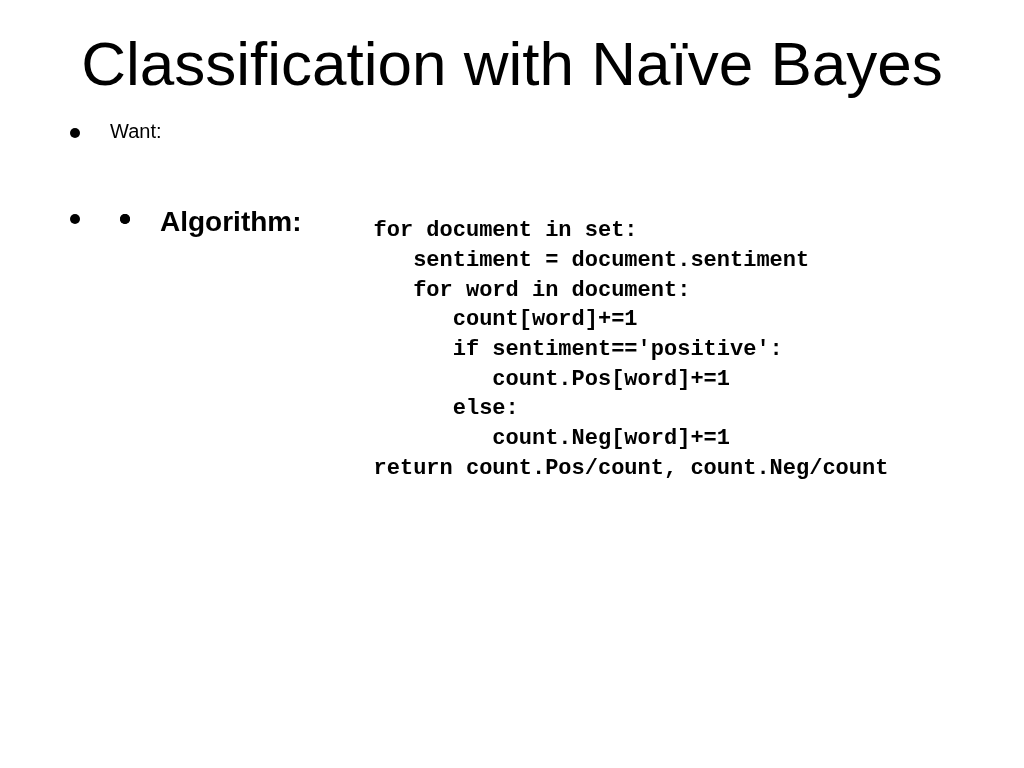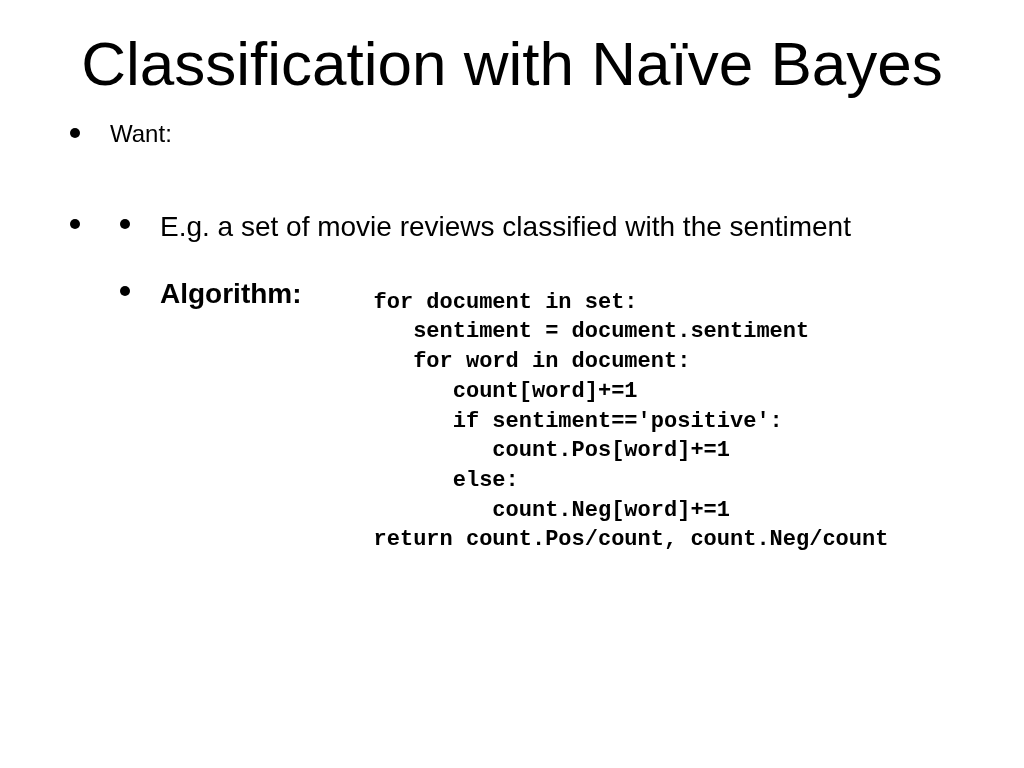--- a/index.html
+++ b/index.html
@@ -40,21 +40,21 @@
   ul.top > li > .bullet {
     position: absolute;
     left: 10px;
     top: 10px;
     width: 10px;
     height: 10px;
     background: #000;
     border-radius: 50%;
   }
   ul.top > li > .text {
-    font-size: 24px;
+    font-size: 20px;
     line-height: 1.3;
     text-align: right;
   }
   ul.sub {
     list-style: none;
     padding: 0;
     margin: 20px 0 0 0;
   }
   ul.sub > li {
     position: relative;
@@ -107,21 +107,20 @@
       <span class="text">Want:</span>
     </li>
 
     <li style="margin-bottom:0;">
       <span class="bullet"></span>
 
       <ul class="sub">
 
         <li>
           <span class="bullet"></span>
-          <span class="text">E.g. a set of movie reviews classified with the sentiment</span>
         </li>
 
         <li>
           <span class="bullet"></span>
           <div class="algo-row">
             <span class="algo-label">Algorithm:</span>
             <pre class="code">for document in set:
    sentiment = document.sentiment
    for word in document:
       count[word]+=1

